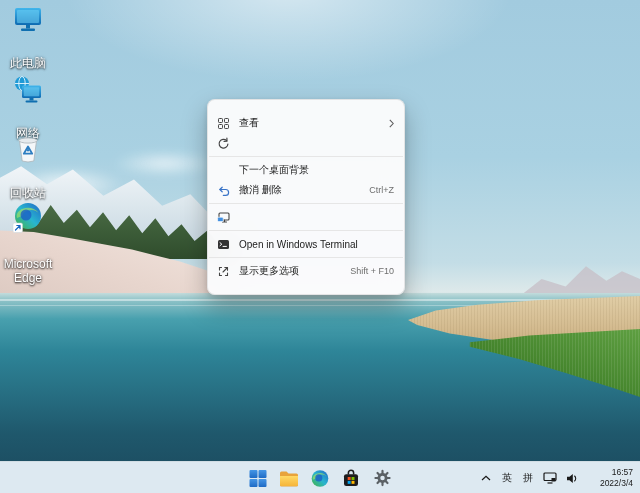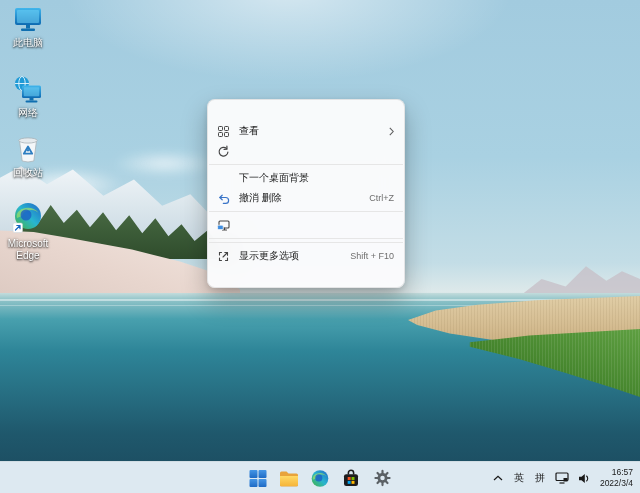--- a/index.html
+++ b/index.html
@@ -41,45 +41,45 @@
       linear-gradient(180deg,#e0cda6 0%,#d5bd92 55%,#c9ae80 100%);
     clip-path:polygon(0 46%,12% 28%,30% 17%,55% 8%,100% 0%,100% 78%,72% 96%,45% 90%,18% 72%,4% 56%); }
   .grass { position:absolute; left:455px; top:326px; width:185px; height:74px;
     background:
       repeating-linear-gradient(90deg, rgba(255,255,255,.09) 0 1px, rgba(255,255,255,0) 1px 3px),
       linear-gradient(200deg,#5fa042 0%,#44842c 55%,#356e23 100%);
     clip-path:polygon(8% 22%,40% 13%,100% 4%,100% 96%,86% 84%,59% 63%,35% 45%,8% 28%); }
 
   
   .desk-icon { position:absolute; left:2px; width:52px; text-align:center; cursor:default; }
-  .desk-icon .dlabel { margin-top:0; font-size:10px; line-height:1.15; color:#fff;
+  .desk-icon .dlabel { margin-top:20px; font-size:12px; line-height:1.15; color:#fff;
     text-shadow:0 1px 2px rgba(0,0,0,.85), 0 0 3px rgba(0,0,0,.5); }
   #dicon-pc { top:6px; } #dicon-net { top:76px; } #dicon-bin { top:134px; } #dicon-edge { top:202px; }
 
   
   .ctx-menu { position:absolute; left:207px; top:99px; width:198px; z-index:10;
     background:rgba(251,251,252,.97); border:1px solid rgba(0,0,0,.09); border-radius:8px;
     box-shadow:0 12px 26px rgba(0,0,0,.28), 0 2px 6px rgba(0,0,0,.12);
-    padding:21px 0; backdrop-filter:blur(12px); }
+    padding:13px 0; backdrop-filter:blur(12px); }
   .mi { display:flex; align-items:center; height:20px; padding:0 10px 0 9px; font-size:10px; color:#1b1b1b; cursor:default; }
   .mi-ic { width:13px; height:13px; margin-right:9px; flex:0 0 13px; display:flex; align-items:center; justify-content:center; }
   .mi-label { flex:1 1 auto; white-space:nowrap; overflow:hidden; }
   .mi-right { flex:0 0 auto; margin-left:8px; color:#6e6e6e; font-size:9px; display:flex; align-items:center; }
   .sep { height:1px; background:#e6e6e6; margin:3px 1px; }
 
   
   .taskbar { position:absolute; left:0; bottom:0; width:640px; height:32px; background:#dde9f1;
     border-top:1px solid rgba(0,0,0,.05); z-index:5; }
   .tb-center { position:absolute; left:50%; top:0; height:32px; transform:translateX(-50%);
     display:flex; align-items:center; gap:6px; }
   .tb-btn { width:25px; height:25px; border-radius:4px; display:flex; align-items:center; justify-content:center; cursor:pointer; }
   .tb-tray { position:absolute; right:3px; top:0; height:32px; display:flex; align-items:center; gap:3px; }
   .tray-btn { height:24px; min-width:18px; padding:0 3px; border-radius:4px; display:flex; align-items:center; justify-content:center; cursor:pointer; }
   .ime { font-size:10px; color:#1a1a1a; }
-  .clock { font-size:8.5px; line-height:1.3; color:#1a1a1a; text-align:right; padding:0 4px; border-radius:4px; cursor:pointer; }
+  .clock { font-size:8.5px; line-height:1.3; color:#1a1a1a; text-align:right; padding:0 4px; border-radius:4px; cursor:pointer;margin-left:12px; }
 </style>
 </head>
 <body>
 
 <div class="screen">
 
   <div class="wallpaper">
     <div class="sky"></div>
     <div class="clouds"></div>
     <div class="mountain-right"></div>
@@ -216,20 +216,30 @@
           <rect x="2" y="2" width="10" height="7" rx="1" fill="none" stroke="#444" stroke-width="1.1"></rect>
           <path d="M5.5 11 h4 M7.5 9 v2" stroke="#444" stroke-width="1.1" stroke-linecap="round"></path>
           <rect x="0.6" y="6.2" width="5.6" height="4.4" rx="1" fill="#3f8ee0" stroke="#fbfbfc" stroke-width=".7"></rect>
         </svg>
       </span>
     </div>
 
 
     <div class="sep"></div>
 
+    <div class="mi">
+      <span class="mi-ic">
+        <svg width="13" height="13" viewBox="0 0 13 13">
+          <rect x="1" y="2" width="11" height="9" rx="1.5" fill="#333"></rect>
+          <path d="M3 4.7 L4.8 6.2 L3 7.7" fill="none" stroke="#fff" stroke-width="1" stroke-linecap="round" stroke-linejoin="round"></path>
+          <line x1="6" y1="8.4" x2="9.4" y2="8.4" stroke="#fff" stroke-width="1" stroke-linecap="round"></line>
+        </svg>
+      </span>
+      <span class="mi-label">Open in Windows Terminal</span>
+    </div>
 
     <div class="sep"></div>
 
     <div class="mi">
       <span class="mi-ic">
         <svg width="13" height="13" viewBox="0 0 13 13">
           <path d="M4.5 2.5 H2.5 V5 M2.5 8 v2.5 H4.5 M8.5 10.5 h2 V8" fill="none" stroke="#444" stroke-width="1.1" stroke-linecap="round"></path>
           <path d="M6 7 L10.5 2.5 M7.8 2.5 H10.5 V5.2" fill="none" stroke="#444" stroke-width="1.1" stroke-linecap="round" stroke-linejoin="round"></path>
         </svg>
       </span>

